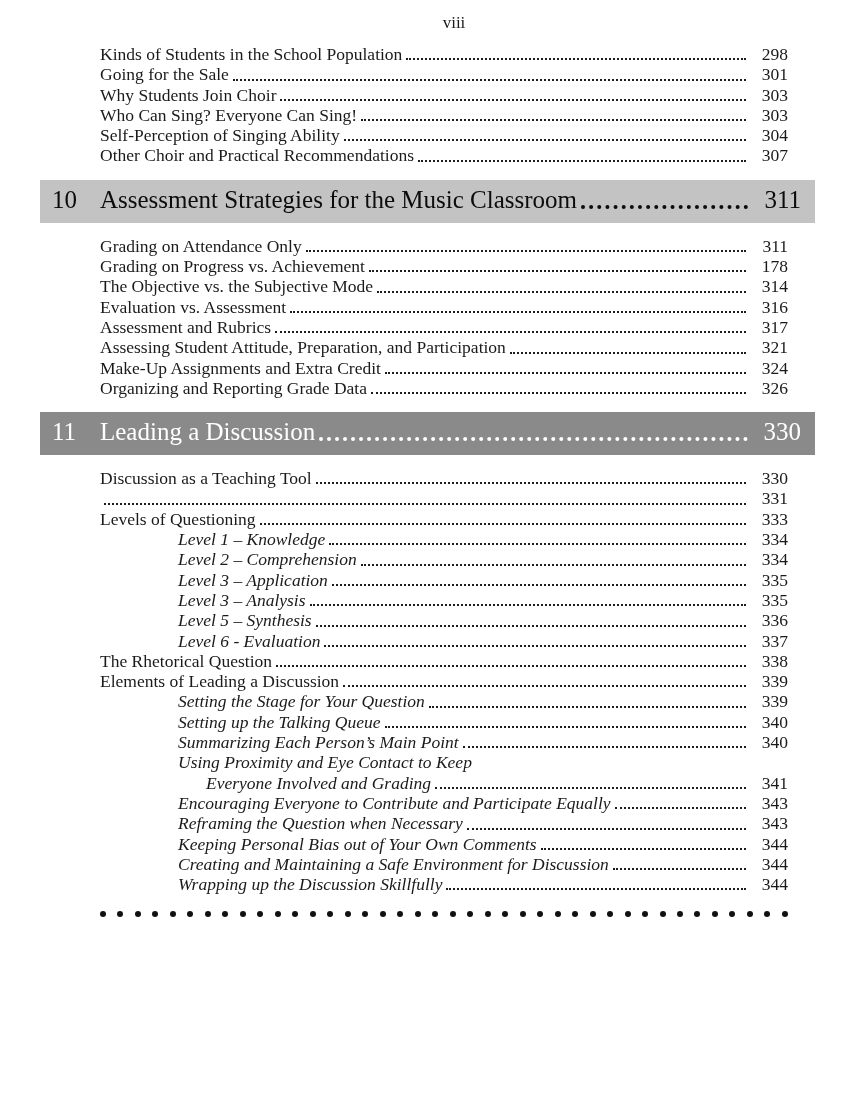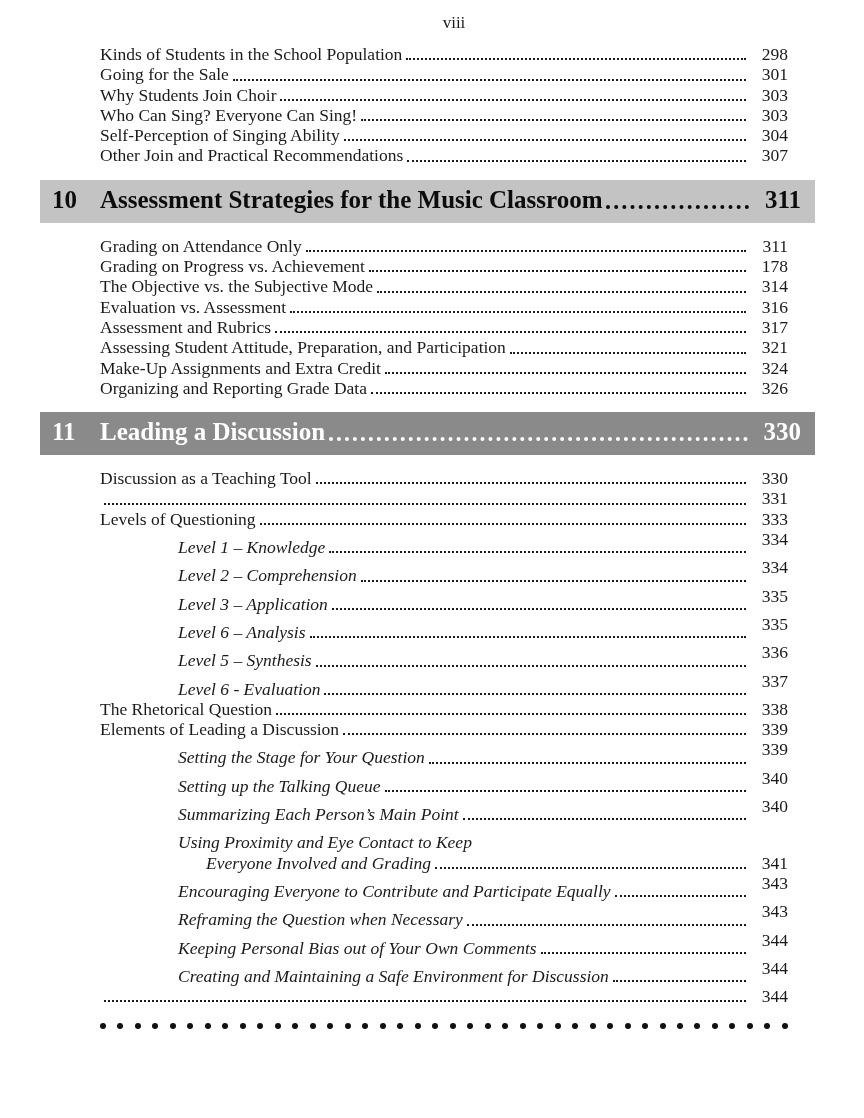--- a/index.html
+++ b/index.html
@@ -24,40 +24,40 @@
 
   .group { margin: 0 76px 0 100px; }
 
   .row {
     display: flex;
     align-items: flex-start;
     font-size: 17.5px;
     line-height: 20.3px;
   }
   .etitle { white-space: nowrap; }
-  .ind1 > .etitle { padding-left: 78px; margin-top: 8px; }
+  .ind1 > .etitle { padding-left: 78px; }
   .ind2 > .etitle { padding-left: 106px; }
   .it .etitle { font-style: italic; }
 
   .leader {
     flex: 1 1 auto;
     min-width: 12px;
     height: 0;
     border-bottom: 2px dotted #1c1c1c;
     align-self: flex-end;
     margin: 0 3px 4px 4px;
   }
   .pg { white-space: nowrap; margin-left: 13px; }
 
   .chapter {
     display: flex;
     align-items: baseline;
     margin: 14px 49px 13px 40px;
     padding: 5px 14px 8px 12px;
-    font-weight: bold;
+    font-weight: normal;
     font-size: 25px;
     line-height: 30px;
   }
   .chapter .num { min-width: 48px; }
   .chapter .ctitle { white-space: nowrap; }
   .chapter.light { background: var(--light-bg, #c3c3c3); color: #0c0c0c; }
   .chapter.dark  { background: var(--dark-bg, #8a8a8a);  color: #ffffff; }
   .chapter .leader { border-bottom-width: 4px; margin-bottom: 6px; }
   .chapter.light .leader { border-color: #0c0c0c; }
   .chapter.dark  .leader { border-color: #ffffff; }
@@ -101,21 +101,21 @@
           <span class="etitle">Who Can Sing? Everyone Can Sing!</span>
           <span class="leader"></span>
           <span class="pg">303</span>
         </div>
         <div class="row ind0">
           <span class="etitle">Self-Perception of Singing Ability</span>
           <span class="leader"></span>
           <span class="pg">304</span>
         </div>
         <div class="row ind0">
-          <span class="etitle">Other Join and Practical Recommendations</span>
+          <span class="etitle">Other Choir and Practical Recommendations</span>
           <span class="leader"></span>
           <span class="pg">307</span>
         </div>
       </div>
       <div class="chapter light">
         <span class="num">10</span>
         <span class="ctitle">Assessment Strategies for the Music Classroom</span>
         <span class="leader"></span>
         <span class="pg">311</span>
       </div>
@@ -191,21 +191,21 @@
           <span class="etitle">Level 2 – Comprehension</span>
           <span class="leader"></span>
           <span class="pg">334</span>
         </div>
         <div class="row ind1 it">
           <span class="etitle">Level 3 – Application</span>
           <span class="leader"></span>
           <span class="pg">335</span>
         </div>
         <div class="row ind1 it">
-          <span class="etitle">Level 6 – Analysis</span>
+          <span class="etitle">Level 3 – Analysis</span>
           <span class="leader"></span>
           <span class="pg">335</span>
         </div>
         <div class="row ind1 it">
           <span class="etitle">Level 5 – Synthesis</span>
           <span class="leader"></span>
           <span class="pg">336</span>
         </div>
         <div class="row ind1 it">
           <span class="etitle">Level 6 - Evaluation</span>
@@ -259,20 +259,21 @@
           <span class="etitle">Keeping Personal Bias out of Your Own Comments</span>
           <span class="leader"></span>
           <span class="pg">344</span>
         </div>
         <div class="row ind1 it">
           <span class="etitle">Creating and Maintaining a Safe Environment for Discussion</span>
           <span class="leader"></span>
           <span class="pg">344</span>
         </div>
         <div class="row ind1 it">
+          <span class="etitle">Wrapping up the Discussion Skillfully</span>
           <span class="leader"></span>
           <span class="pg">344</span>
         </div>
       </div>
     </div>
   <div class="dotsep" id="dotsep">
       <span class="dot"></span>
       <span class="dot"></span>
       <span class="dot"></span>
       <span class="dot"></span>

